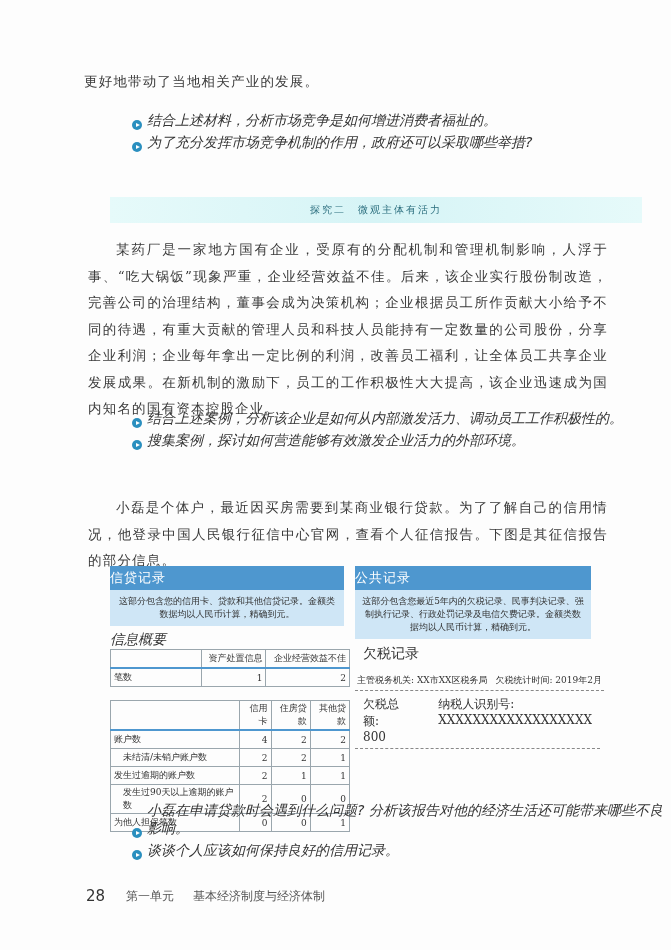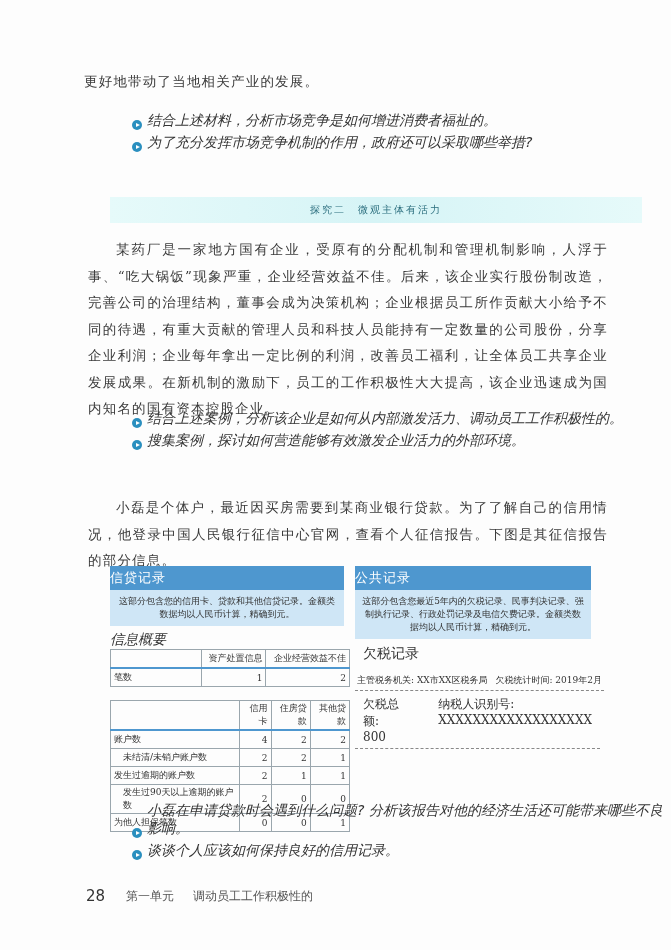--- a/index.html
+++ b/index.html
@@ -137,14 +137,14 @@
   </div>
   <div class="q">
     <span class="bullet"></span>
     <span>谈谈个人应该如何保持良好的信用记录。</span>
   </div>
 </div>
 
 <div class="abs footer" style="left:86px; top:887px; display:flex; align-items:center;">
   <span style="font-size:15px; color:#333; width:40px;">28</span>
   <span style="font-size:12px; color:#555; margin-right:19px;">第一单元</span>
-  <span style="font-size:12px; color:#555;">调动员工工作积极性的</span>
+  <span style="font-size:12px; color:#555;">基本经济制度与经济体制</span>
 </div>
 
 </body></html>

